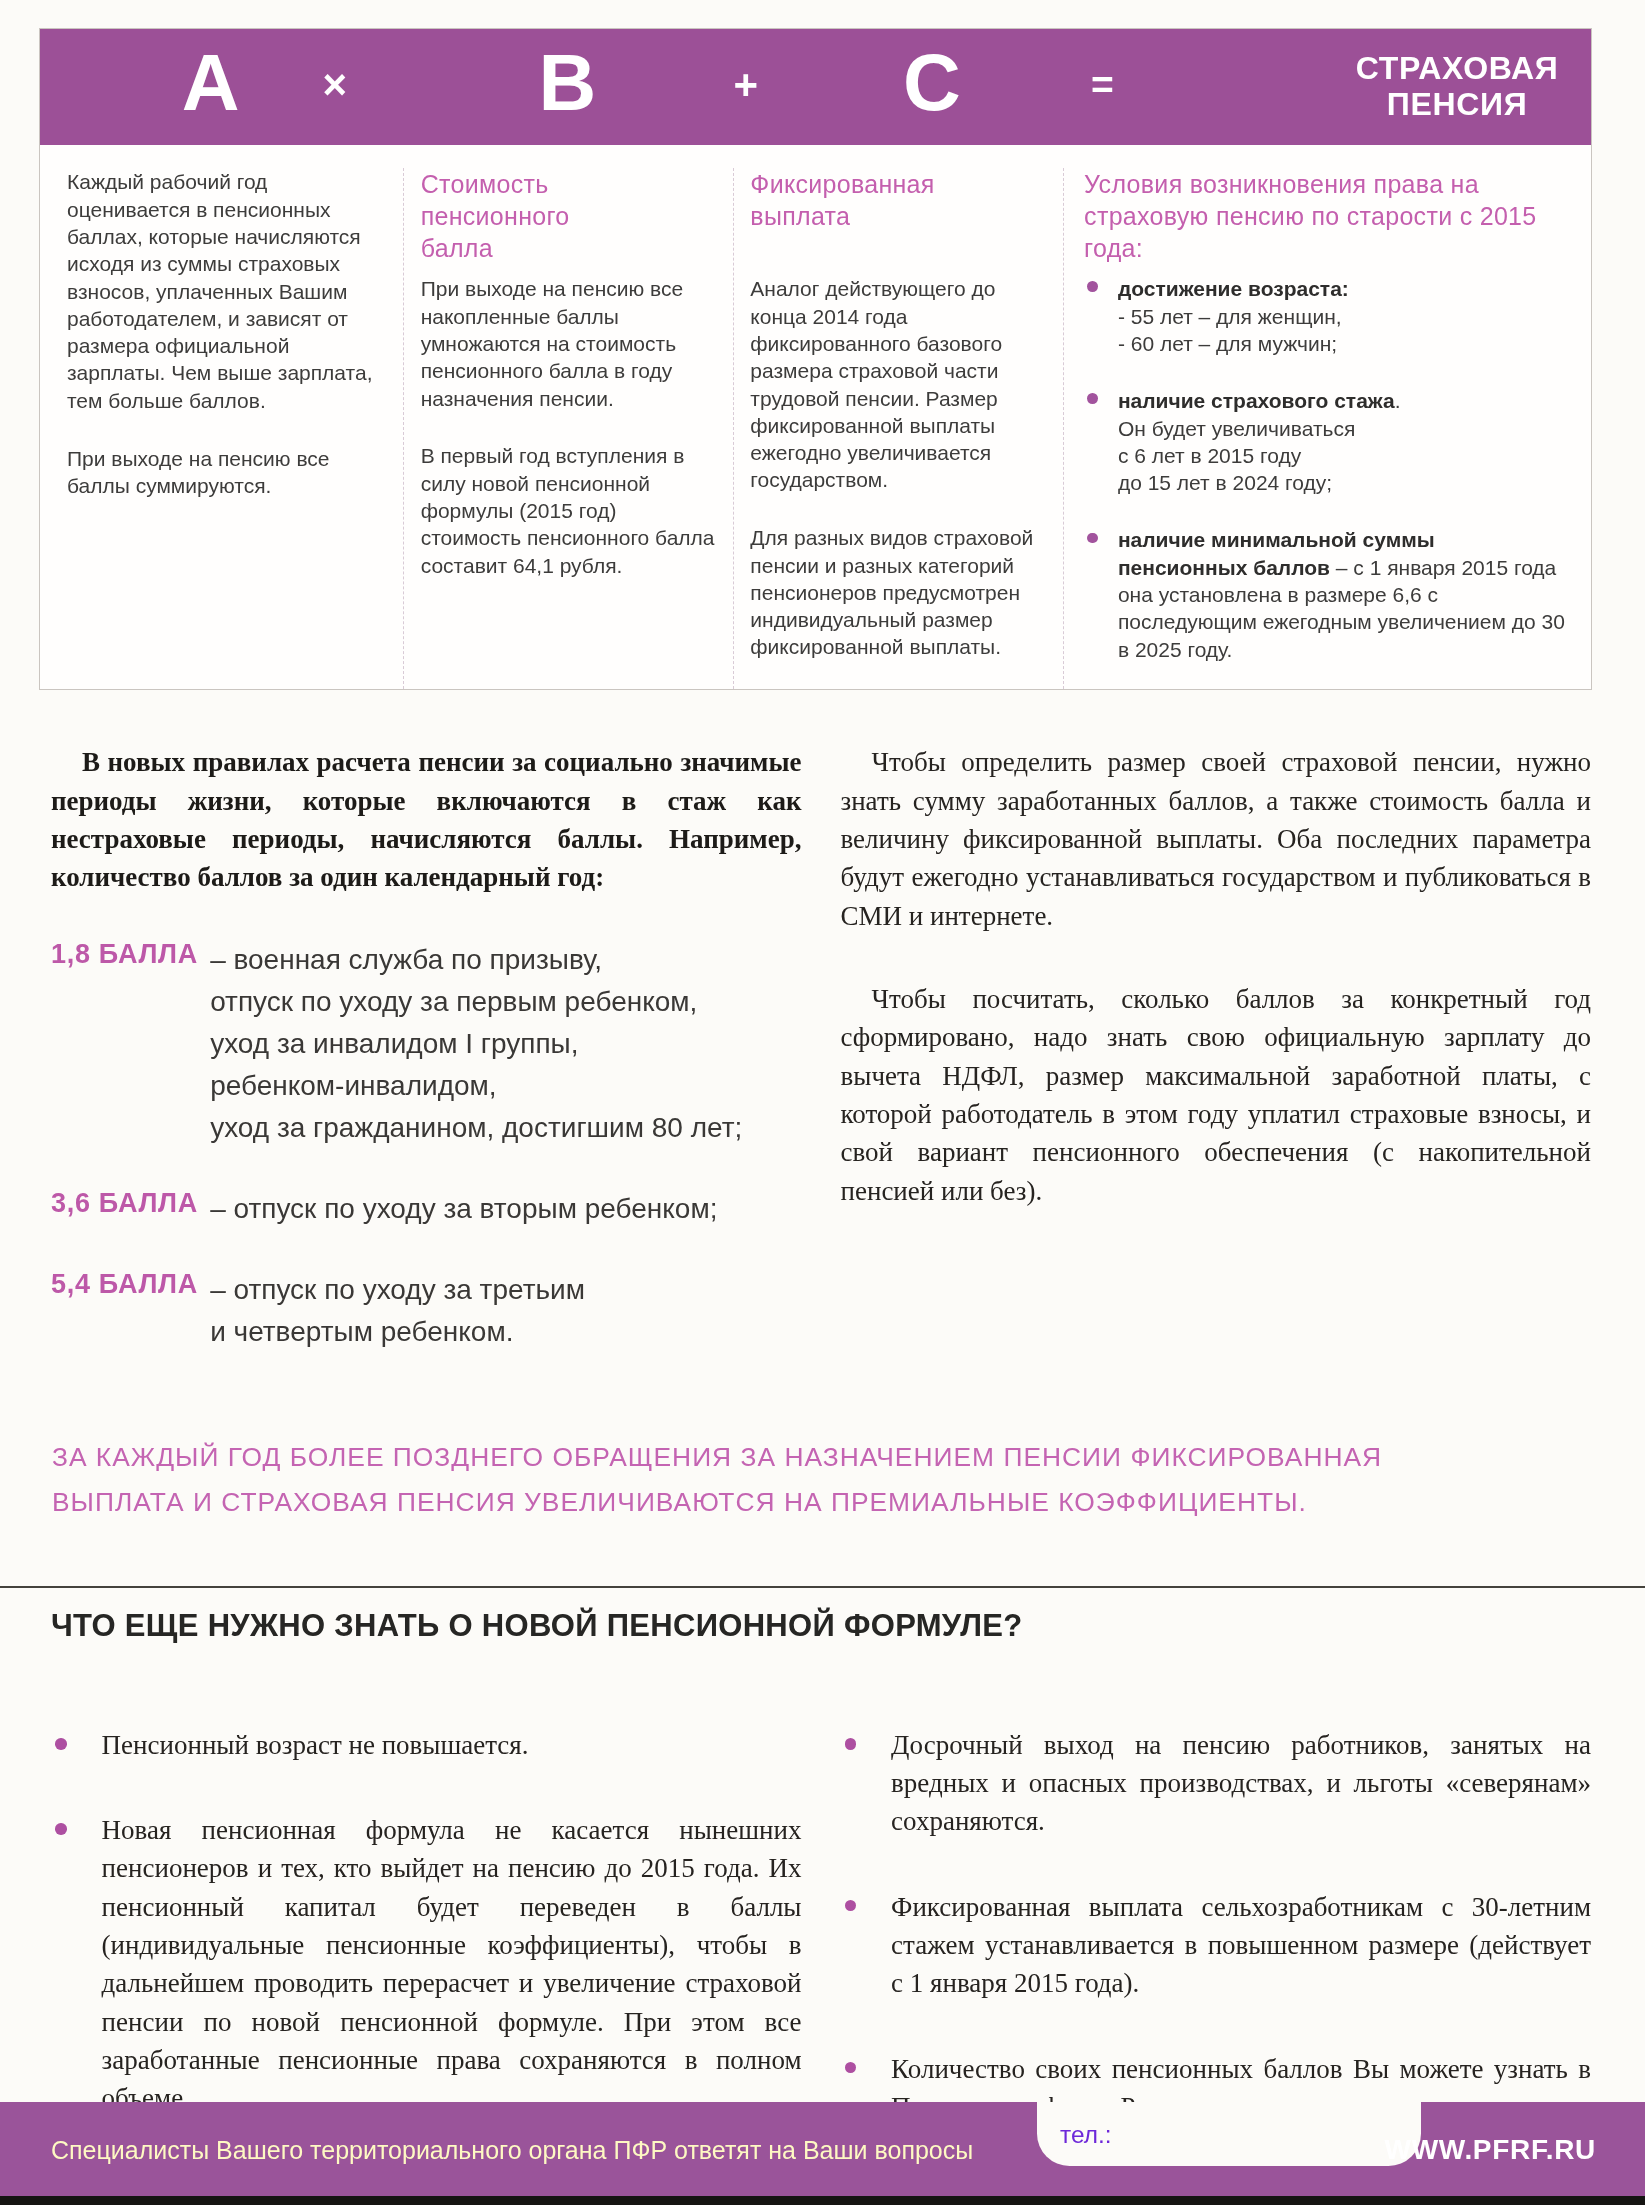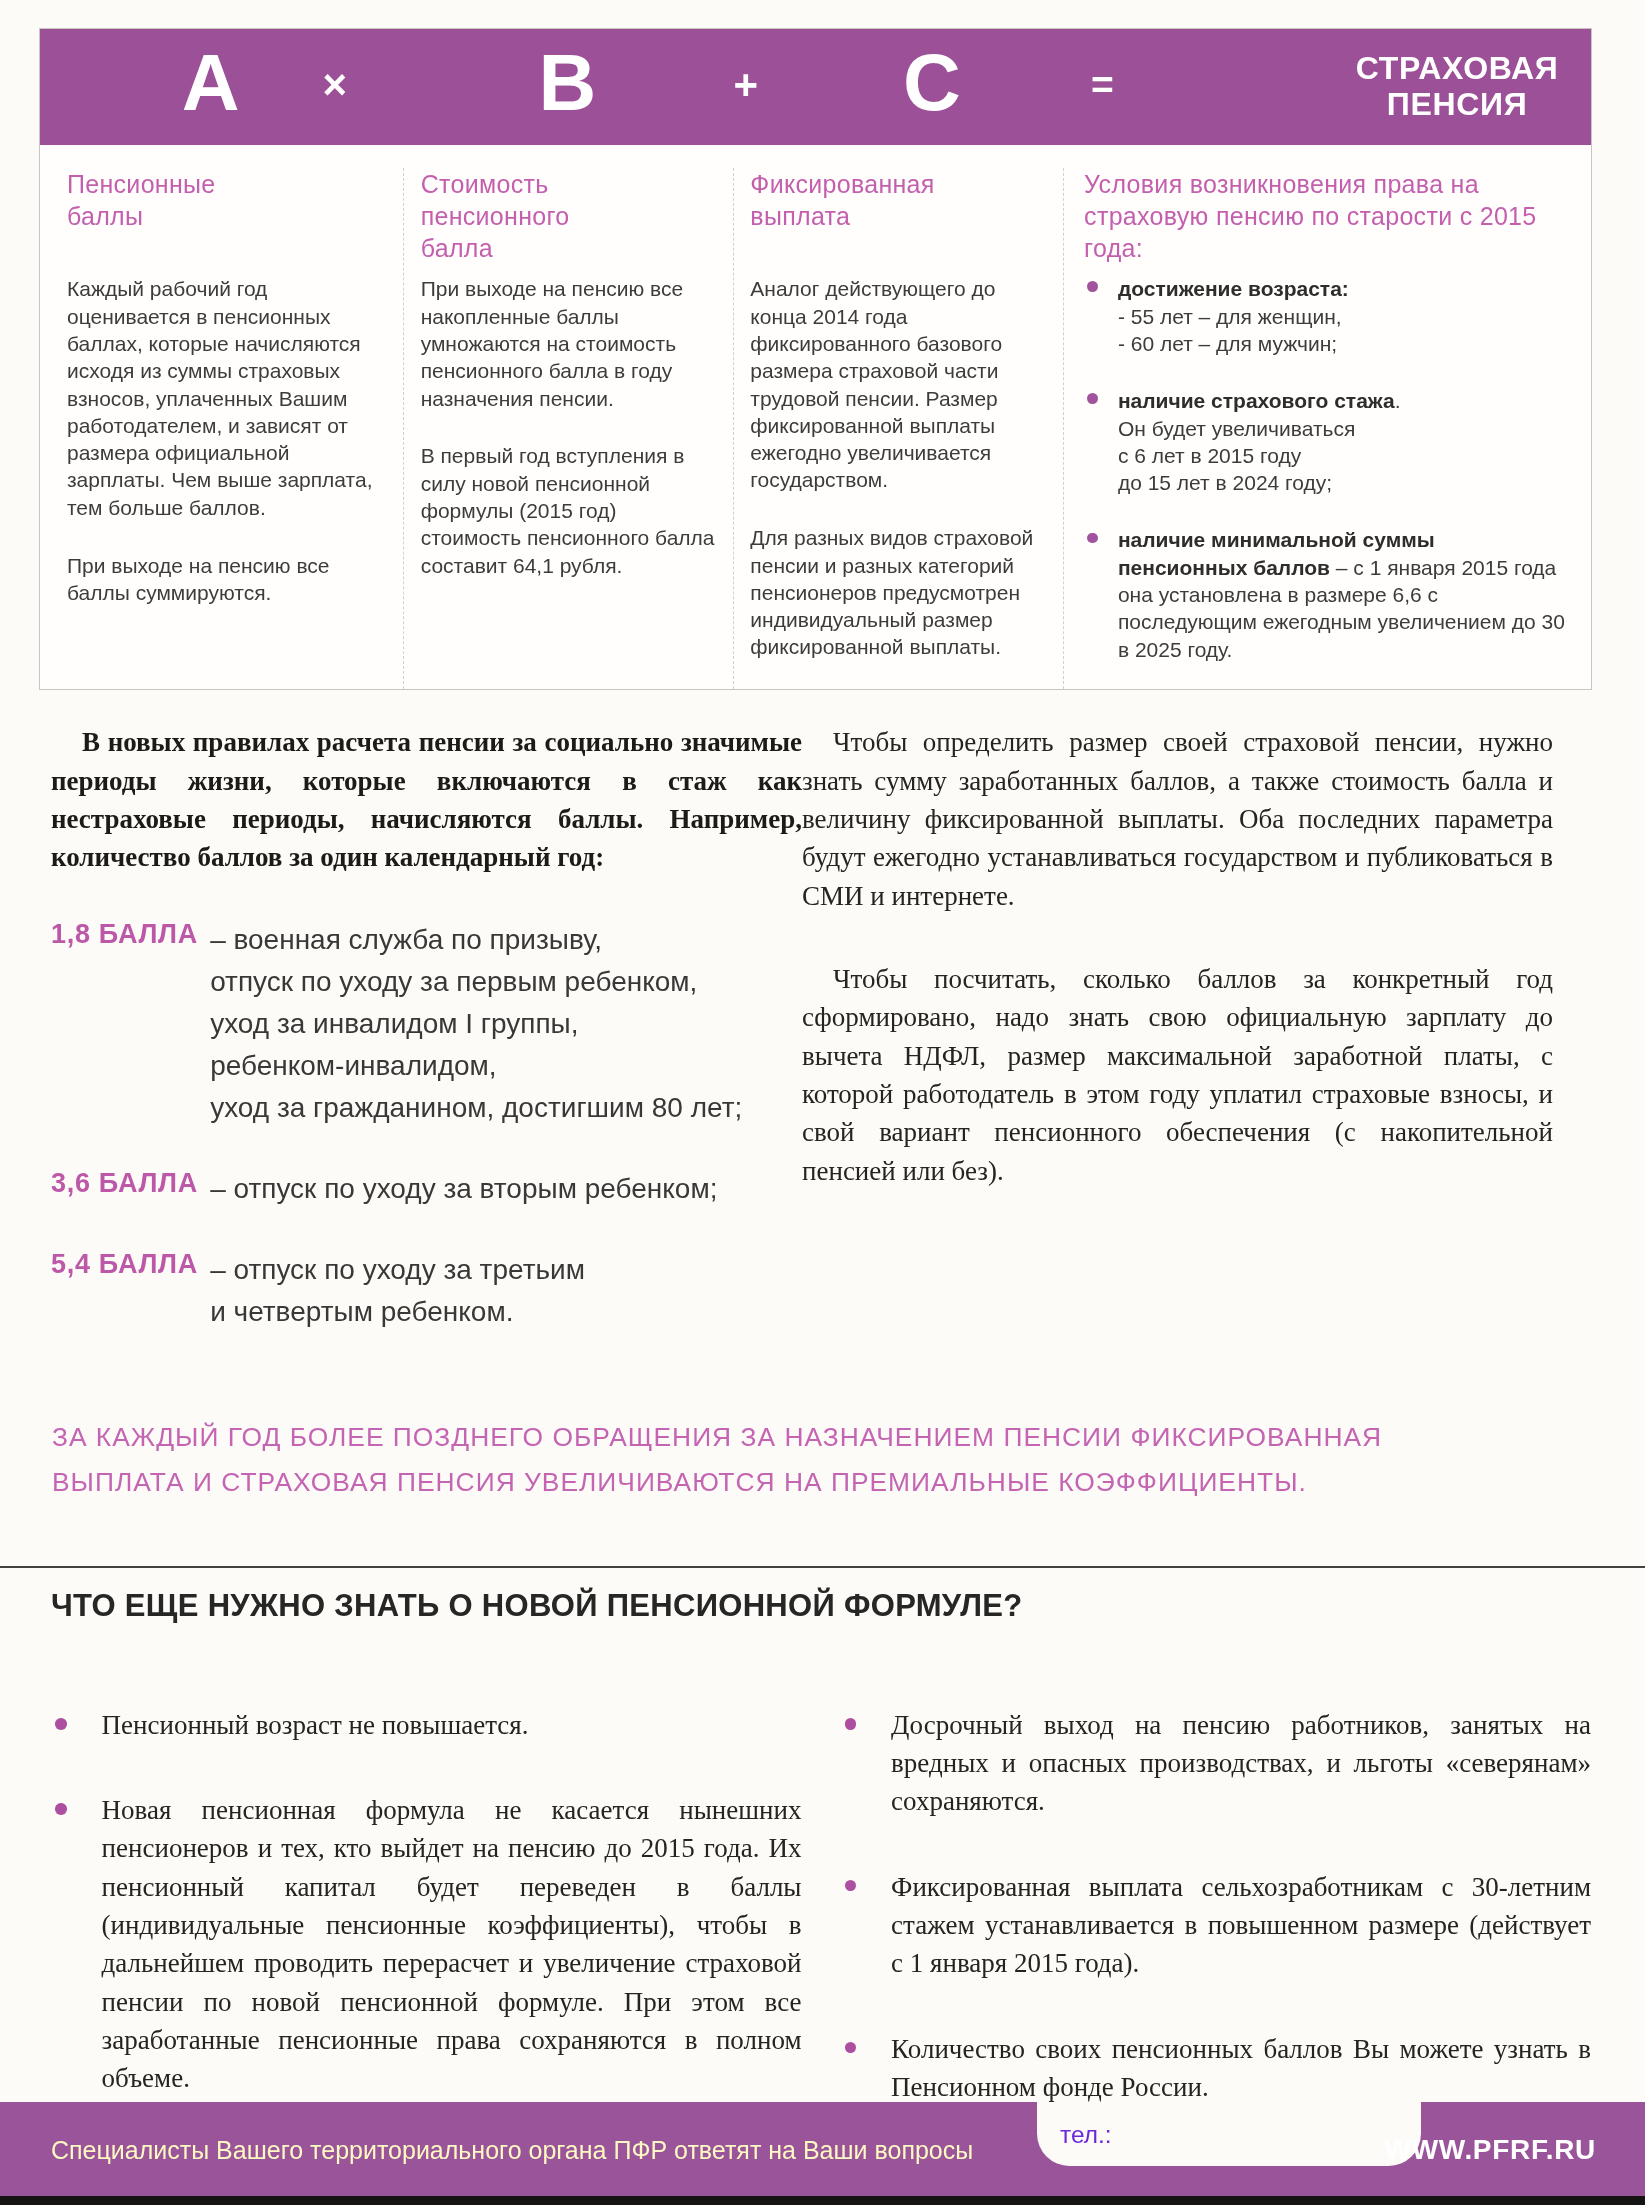--- a/index.html
+++ b/index.html
@@ -38,21 +38,21 @@
     letter-spacing:0.3px;
   }
   .colbody { color:#3d3c3b; font-size:21px; line-height:1.3; }
   .colbody + .colbody { margin-top:30.5px; }
   .c4item { display:flex; margin-bottom:30px; }
   .c4dot { flex:none; width:10.8px; height:10.8px; border-radius:50%; background:#a2539d; margin:6.1px 20.3px 0 2.7px; }
   .c4text { color:#3d3c3b; font-size:21px; line-height:1.3; }
   .c4text b { color:#2e2d2c; }
 
   
-  .middle { display:flex; margin:33px 54px 0 51px; }
+  .middle { display:flex; gap:39px; margin:53px 54px 0 51px; }
   .mcol { width:751px; }
   .serif { font-family:"Liberation Serif", serif; font-size:27px; line-height:1.42; text-align:justify; color:#262320; }
   .serif.ind { text-indent:31px; }
   .intro { font-weight:bold; color:#1d1b18; }
   .rp + .rp { margin-top:45px; }
 
   .points { margin-top:42px; }
   .point { display:flex; margin-bottom:39px; }
   .plabel { flex:none; color:#bd58a8; font-size:27px; font-weight:bold; letter-spacing:0.7px; margin-right:12.2px; }
   .ptext { color:#3a3836; font-size:28px; line-height:1.5; }
@@ -96,22 +96,20 @@
       <span class="sym letter" style="left:34%">B</span>
       <span class="sym op" style="left:45.5%">+</span>
       <span class="sym letter" style="left:57.5%">C</span>
       <span class="sym eq" style="left:68.5%">=</span>
       <div class="result pre">СТРАХОВАЯ
 ПЕНСИЯ</div>
     </div>
 
     <div class="cols">
       <div class="col col-1">
-        <div class="colhead pre">Пенсионные
-баллы</div>
         <div class="colbody">Каждый рабочий год оценивается в пенсионных баллах, которые начисляются исходя из суммы страховых взносов, уплаченных Вашим работодателем, и зависят от размера официальной зарплаты. Чем выше зарплата, тем больше баллов.</div>
         <div class="colbody">При выходе на пенсию все баллы суммируются.</div>
       </div>
       <div class="col col-2">
         <div class="colhead pre">Стоимость
 пенсионного
 балла</div>
         <div class="colbody">При выходе на пенсию все накопленные баллы умножаются на стоимость пенсионного балла в году назначения пенсии.</div>
         <div class="colbody">В первый год вступления в силу новой пенсионной формулы (2015 год) стоимость пенсионного балла составит 64,1 рубля.</div>
       </div>

